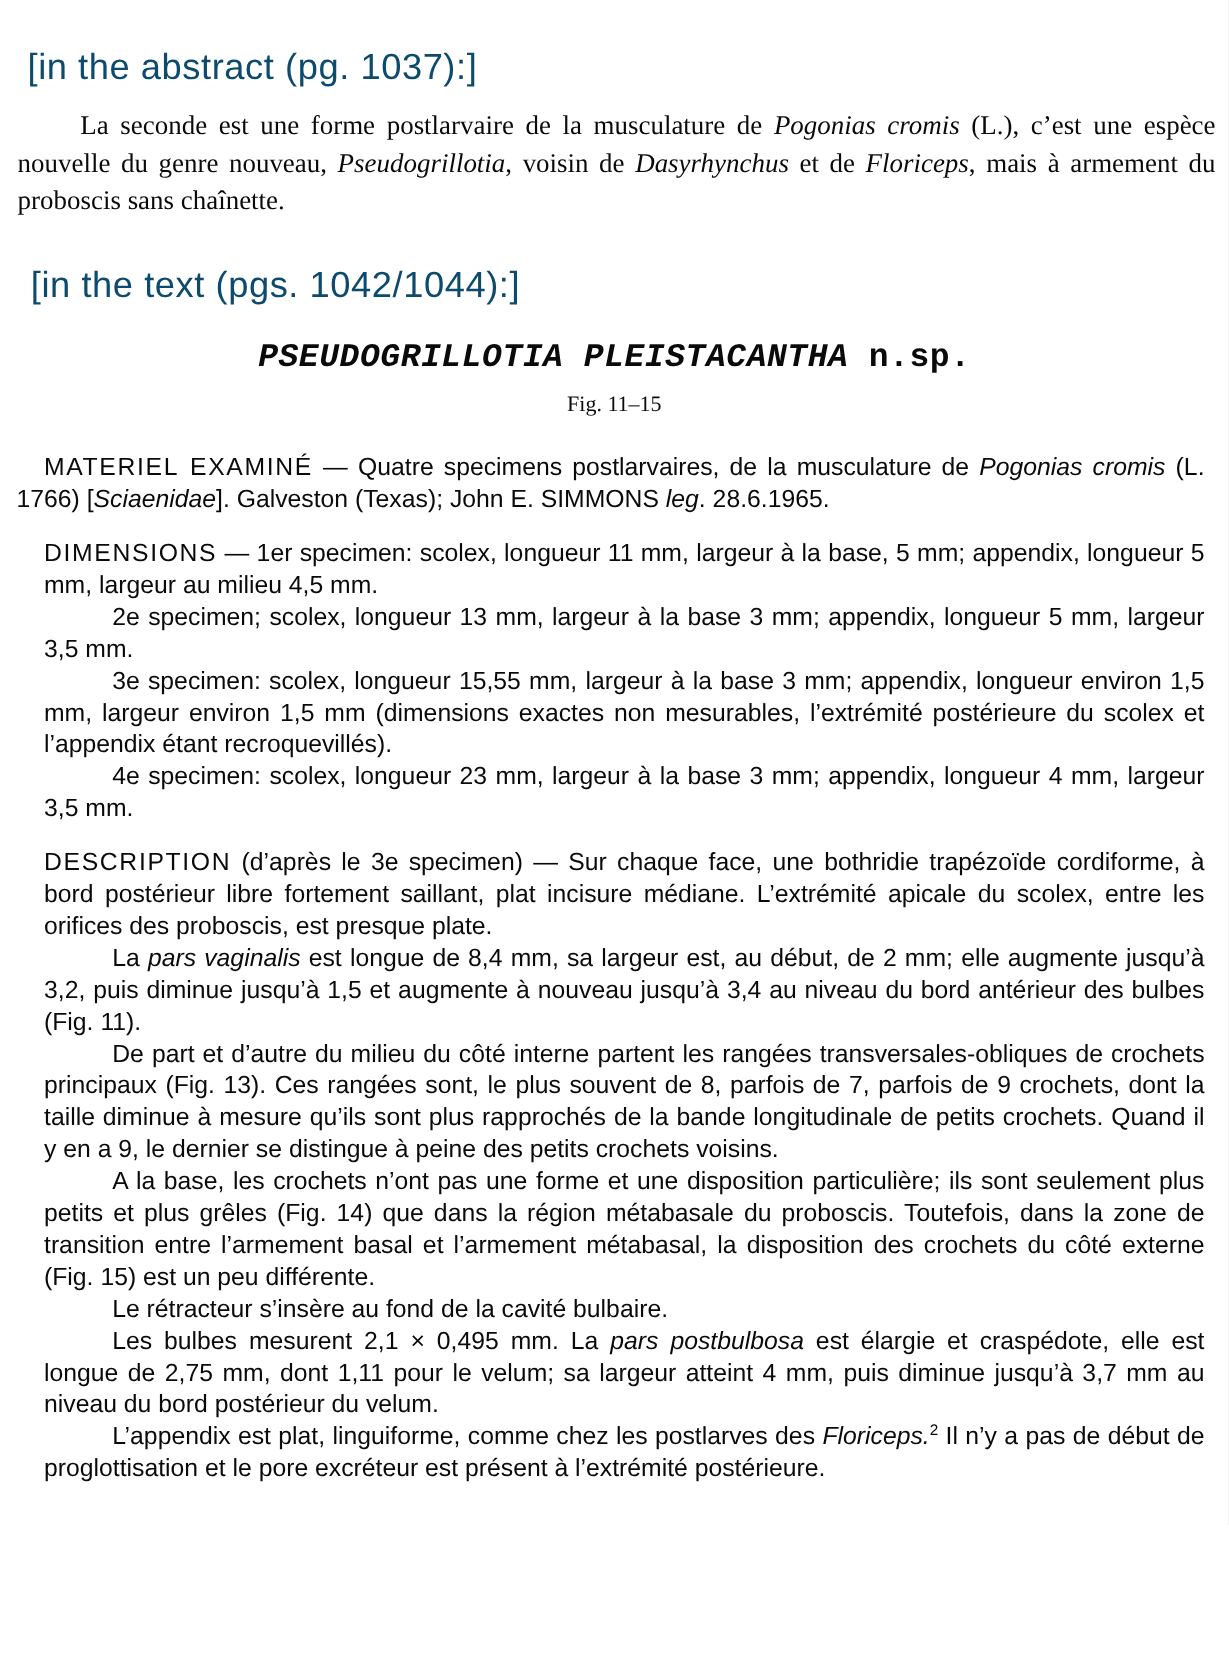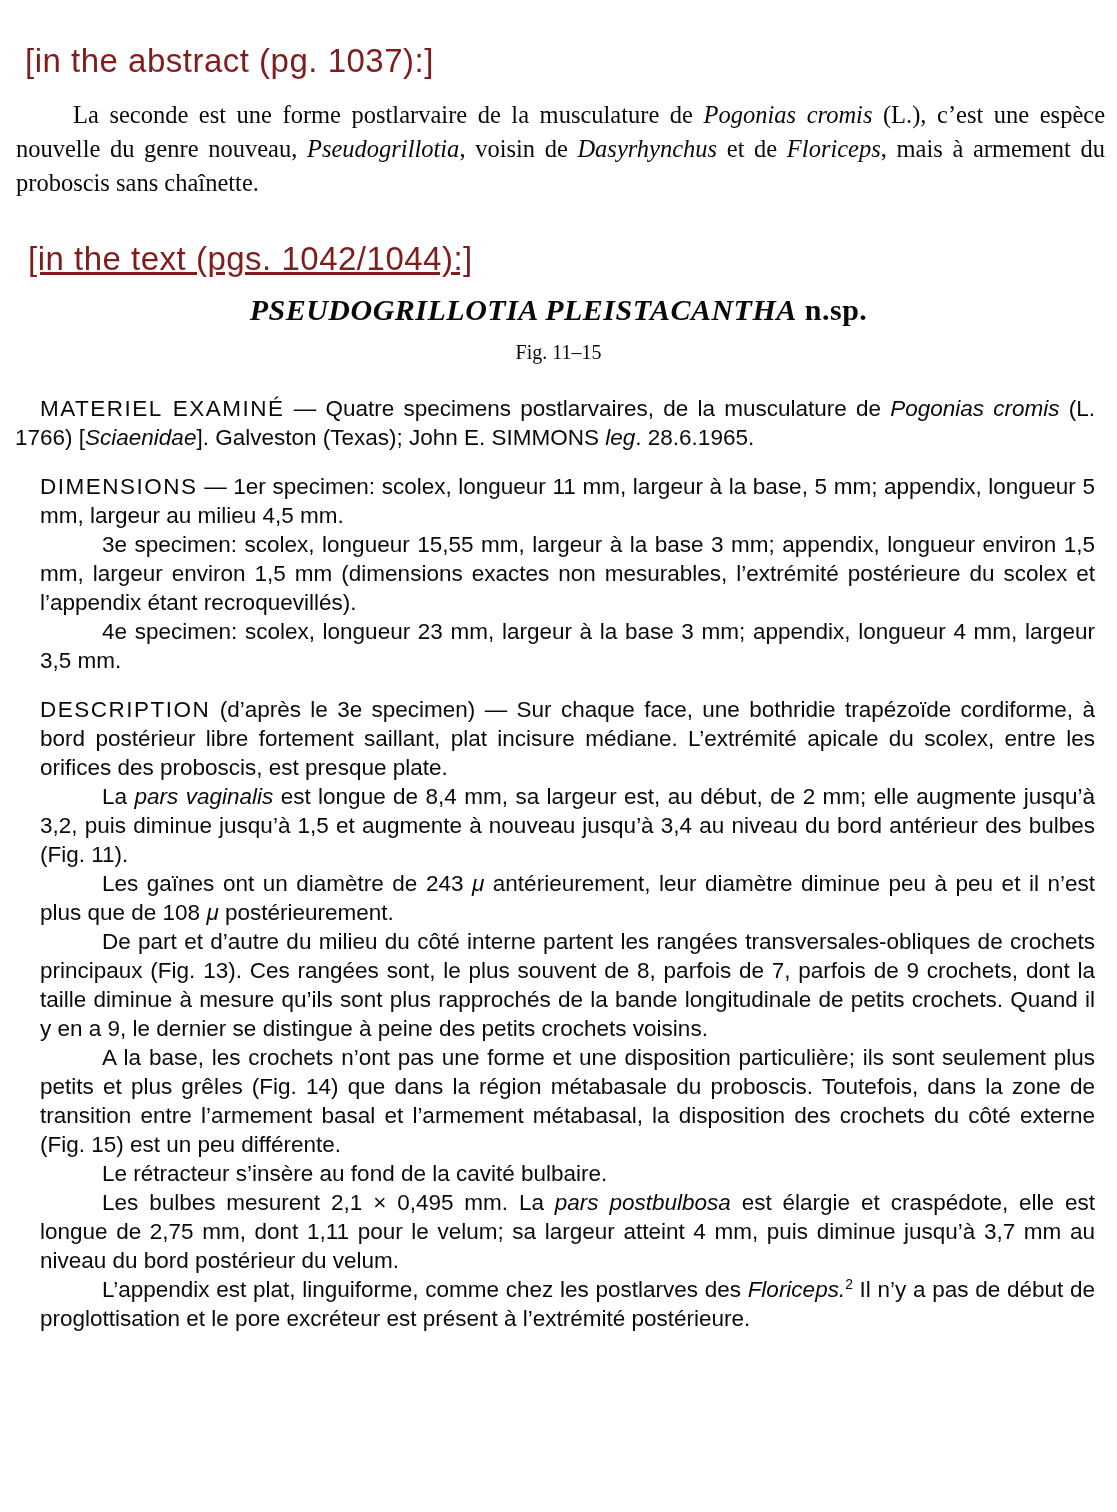--- a/index.html
+++ b/index.html
@@ -11,38 +11,38 @@
     background: #ffffff;
     color: #0a0a0a;
     overflow: hidden;
     box-sizing: border-box;
   }
   
   .note-label {
     font-family: "Liberation Sans", sans-serif;
     font-size: 33px;
     line-height: 38px;
-    color: #7f1d1d;
+    color: #0c4a6e;
     letter-spacing: 0.5px;
   }
   .note-label.first { margin: 42px 0 18px 25px; }
-  .note-label.second { margin: 40px 0 0 28px; text-decoration: underline; }
+  .note-label.second { margin: 40px 0 0 28px; }
   
   .abstract {
     margin: 0 12px 0 16px;
     font-family: "Liberation Serif", serif;
     font-size: 24.5px;
     line-height: 34px;
     text-align: justify;
     text-indent: 57px;
   }
   
   .heading {
-    margin: 12px 20px 0 20px;
-    font-family: Liberation Serif, serif;
+    margin: 28px 20px 0 20px;
+    font-family: Liberation Mono, monospace;
     font-size: 30px;
     line-height: 40px;
     font-weight: bold;
     text-align: center;
     letter-spacing: 0.5px;
   }
   .figref {
     margin: 4px 20px 0 20px;
     font-family: "Liberation Serif", serif;
     font-size: 20px;
@@ -78,25 +78,25 @@
 
   <div class="note-label second">[in the text (pgs. 1042/1044):]</div>
 
   <div class="heading"><span class="it bd">PSEUDOGRILLOTIA PLEISTACANTHA</span><span class="bd"> n.sp.</span></div>
 
   <div class="figref">Fig. 11–15</div>
 
   <div class="body-col">
     <p class="materiel"><span class="lsp">MATERIEL EXAMINÉ</span><span> — Quatre specimens postlarvaires, de la musculature de </span><span class="it">Pogonias cromis</span><span> (L. 1766) [</span><span class="it">Sciaenidae</span><span>]. Galveston (Texas); John E. SIMMONS </span><span class="it">leg</span><span>. 28.6.1965.</span></p>
     <p class="sect"><span class="lsp">DIMENSIONS</span><span> — 1er specimen: scolex, longueur 11 mm, largeur à la base, 5 mm; appendix, longueur 5 mm, largeur au milieu 4,5 mm.</span></p>
+    <p class="ind"><span>2e specimen; scolex, longueur 13 mm, largeur à la base 3 mm; appendix, longueur 5 mm, largeur 3,5 mm.</span></p>
     <p class="ind"><span>3e specimen: scolex, longueur 15,55 mm, largeur à la base 3 mm; appendix, longueur environ 1,5 mm, largeur environ 1,5 mm (dimensions exactes non mesurables, l’extrémité postérieure du scolex et l’appendix étant recroquevillés).</span></p>
     <p class="ind"><span>4e specimen: scolex, longueur 23 mm, largeur à la base 3 mm; appendix, longueur 4 mm, largeur 3,5 mm.</span></p>
     <p class="sect"><span class="lsp">DESCRIPTION</span><span> (d’après le 3e specimen) — Sur chaque face, une bothridie trapézoïde cordiforme, à bord postérieur libre fortement saillant, plat incisure médiane. L’extrémité apicale du scolex, entre les orifices des proboscis, est presque plate.</span></p>
     <p class="ind"><span>La </span><span class="it">pars vaginalis</span><span> est longue de 8,4 mm, sa largeur est, au début, de 2 mm; elle augmente jusqu’à 3,2, puis diminue jusqu’à 1,5 et augmente à nouveau jusqu’à 3,4 au niveau du bord antérieur des bulbes (Fig. 11).</span></p>
-    <p class="ind"><span>Les gaïnes ont un diamètre de 243 </span><span class="it">μ</span><span> antérieurement, leur diamètre diminue peu à peu et il n’est plus que de 108 </span><span class="it">μ</span><span> postérieurement.</span></p>
     <p class="ind"><span>De part et d’autre du milieu du côté interne partent les rangées transversales-obliques de crochets principaux (Fig. 13). Ces rangées sont, le plus souvent de 8, parfois de 7, parfois de 9 crochets, dont la taille diminue à mesure qu’ils sont plus rapprochés de la bande longitudinale de petits crochets. Quand il y en a 9, le dernier se distingue à peine des petits crochets voisins.</span></p>
     <p class="ind"><span>A la base, les crochets n’ont pas une forme et une disposition particulière; ils sont seulement plus petits et plus grêles (Fig. 14) que dans la région métabasale du proboscis. Toutefois, dans la zone de transition entre l’armement basal et l’armement métabasal, la disposition des crochets du côté externe (Fig. 15) est un peu différente.</span></p>
     <p class="ind"><span>Le rétracteur s’insère au fond de la cavité bulbaire.</span></p>
     <p class="ind"><span>Les bulbes mesurent 2,1 × 0,495 mm. La </span><span class="it">pars postbulbosa</span><span> est élargie et craspédote, elle est longue de 2,75 mm, dont 1,11 pour le velum; sa largeur atteint 4 mm, puis diminue jusqu’à 3,7 mm au niveau du bord postérieur du velum.</span></p>
     <p class="ind"><span>L’appendix est plat, linguiforme, comme chez les postlarves des </span><span class="it">Floriceps.</span><span class="sup">2</span><span> Il n’y a pas de début de proglottisation et le pore excréteur est présent à l’extrémité postérieure.</span></p>
   </div>
 
 </div>
 
 </body></html>

